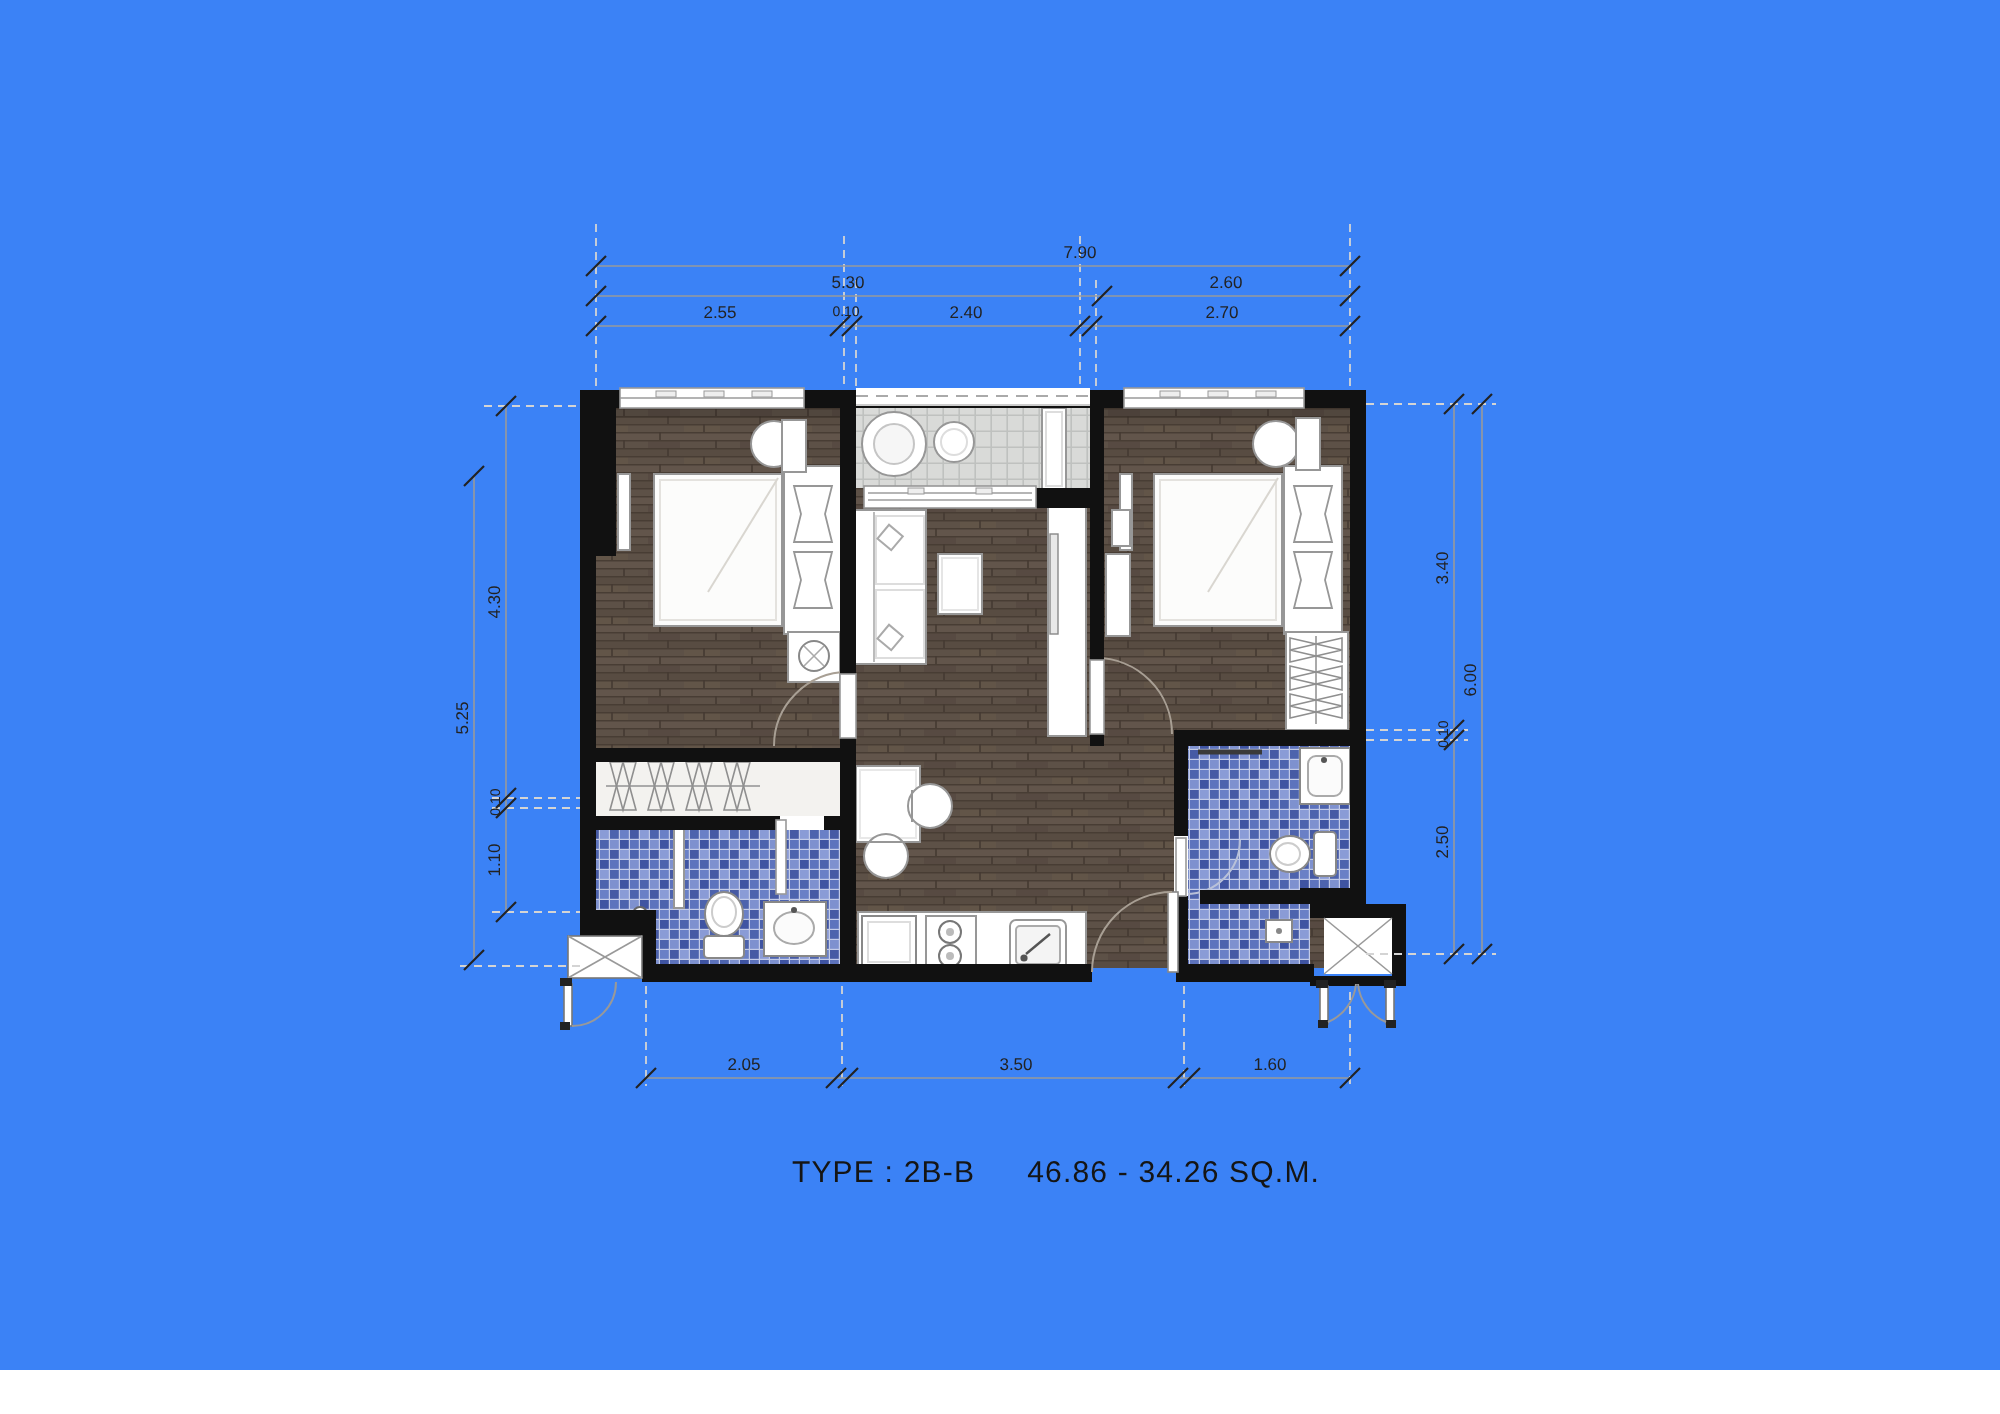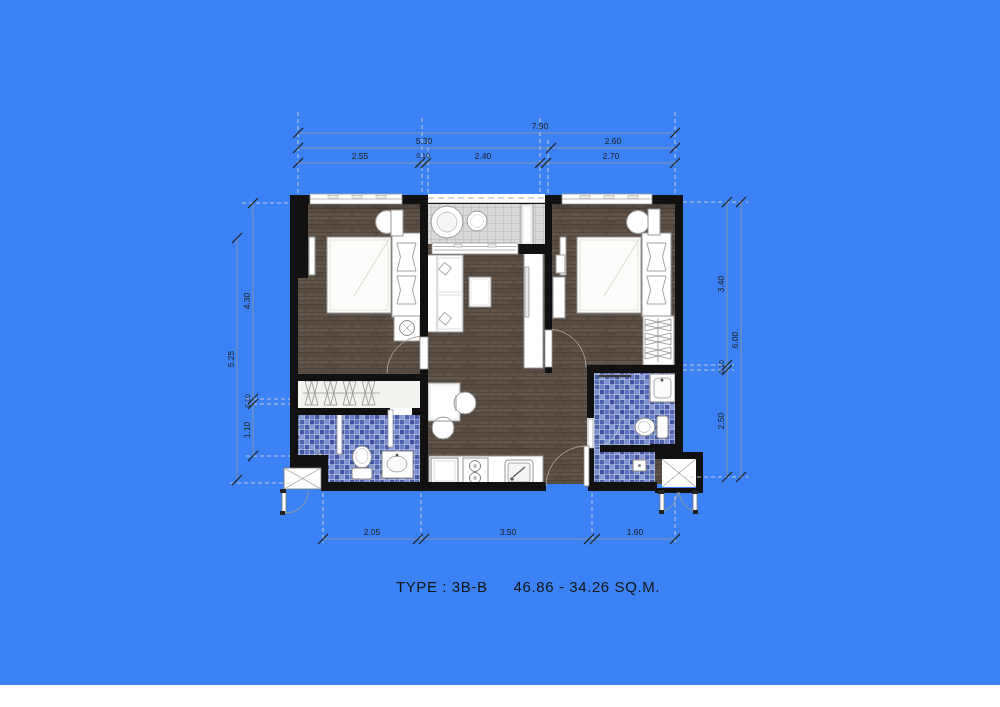--- a/index.html
+++ b/index.html
@@ -356,15 +356,15 @@
     <text class="dimtxt-small" transform="rotate(-90 724 367)" x="724" y="367">0.10</text>
     <text class="dimtxt" transform="rotate(-90 724 421)" x="724" y="421">2.50</text>
     <text class="dimtxt" transform="rotate(-90 738 340)" x="738" y="340">6.00</text>
     <text class="dimtxt" x="372" y="535">2.05</text>
     <text class="dimtxt" x="508" y="535">3.50</text>
     <text class="dimtxt" x="635" y="535">1.60</text>
   </g>
 </svg>
 
 <div class="plan-title">
-  <span>TYPE : 3B-B</span><span class="gap"></span><span>46.86 - 34.26 SQ.M.</span>
+  <span>TYPE : 2B-B</span><span class="gap"></span><span>46.86 - 34.26 SQ.M.</span>
 </div>
 </div>
 
 </body></html>

